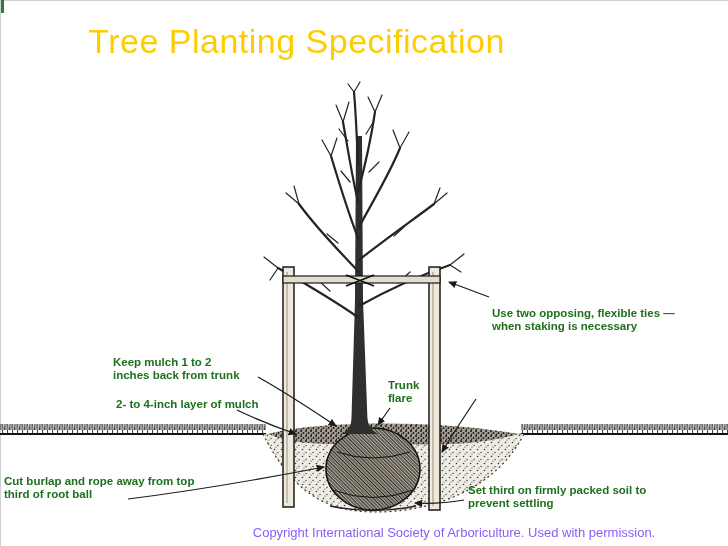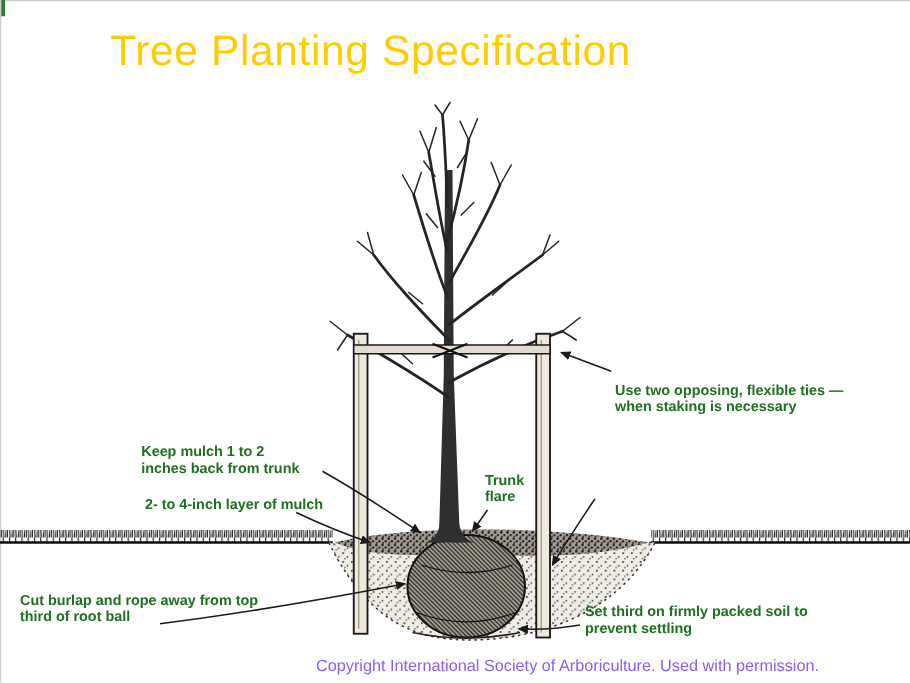--- a/index.html
+++ b/index.html
@@ -14,21 +14,21 @@
   .footer{position:absolute;left:0;top:525px;width:728px;text-align:center;
           padding-left:180px;box-sizing:border-box;font-size:13px;color:#8b5cf6;}
   svg.diagram{position:absolute;left:0;top:0;}
   .ann{position:absolute;color:#1E6F1E;font-size:11.5px;font-weight:700;
        line-height:13px;white-space:pre-line;}
   .ann-ties{left:492px;top:281px;width:230px;margin-top:26px;}
   .ann-keepmulch{left:113px;top:356px;width:170px;}
   .ann-mulchlayer{left:84px;top:398px;width:200px;margin-left:32px;}
   .ann-flare{left:388px;top:379px;width:60px;}
   .ann-backfill{left:460px;top:369px;width:235px;}
-  .ann-burlap{left:16px;top:475px;width:215px;}
+  .ann-burlap{left:4px;top:475px;width:215px;}
   .ann-setball{left:468px;top:484px;width:225px;}
 </style>
 </head>
 <body>
 
 <div class="slide">
 
   <div class="edge-top"></div>
   <div class="edge-left"></div>
   <div class="corner-tick"></div>

